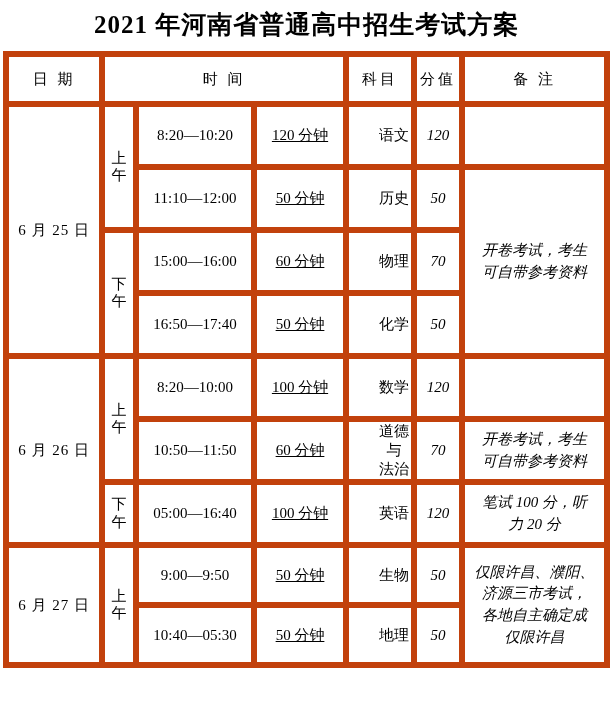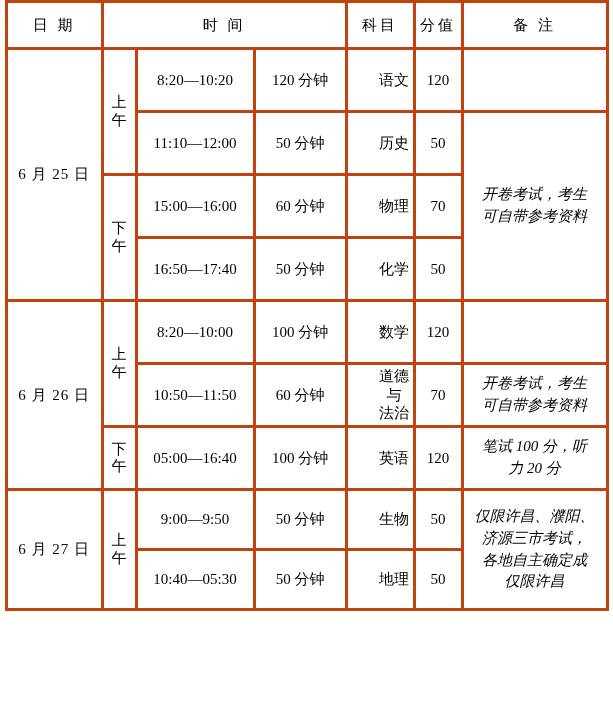--- a/index.html
+++ b/index.html
@@ -29,21 +29,21 @@
     padding-bottom: 10px;
     font-family: "Liberation Serif", "DejaVu Serif", serif;
   }
   table.schedule {
     border-collapse: collapse;
     width: 601px;
     margin: 0 auto;
     table-layout: fixed;
   }
   table.schedule td, table.schedule th {
-    border: 3px solid #c2410c;
+    border: 6px solid #c2410c;
     padding: 0;
     text-align: center;
     vertical-align: middle;
     font-size: 15px;
     font-weight: normal;
     font-family: "Liberation Serif", "DejaVu Serif", serif;
   }
   .hdr td {
     height: 44px;
     font-size: 17px;
@@ -68,45 +68,48 @@
   }
   .cell-ampm span {
     display: block;
   }
   .cell-time {
     font-size: 15px;
     margin-top: 24px;
   }
   .cell-dur {
     font-size: 15px;
+    text-decoration: underline;
   }
   .cell-subj {
     font-size: 15px;
     line-height: 1.25;
   }
   .cell-subj span { display: block; padding-left: 28px; }
   .cell-score {
     font-size: 15px;
+    font-style: italic;
   }
   .cell-remark {
     font-size: 14px;
     line-height: 1.45;
     text-align: left;
     padding: 2px 4px 2px 5px;
     vertical-align: middle;
   }
   .cell-remark div { display: block; font-style: italic; }
   .row-h { height: 63px; }
   .row-h2 { height: 60px; }
 </style>
 </head>
 <body>
 
 <div class="page">
 
+  <div class="doc-title">2021 年河南省普通高中招生考试方案</div>
 
   <table class="schedule">
     <colgroup>
       <col class="col-date">
         <col class="col-ampm">
         <col class="col-time">
       <col class="col-dur">
         <col class="col-subj">
         <col class="col-score">
         <col class="col-remark">

